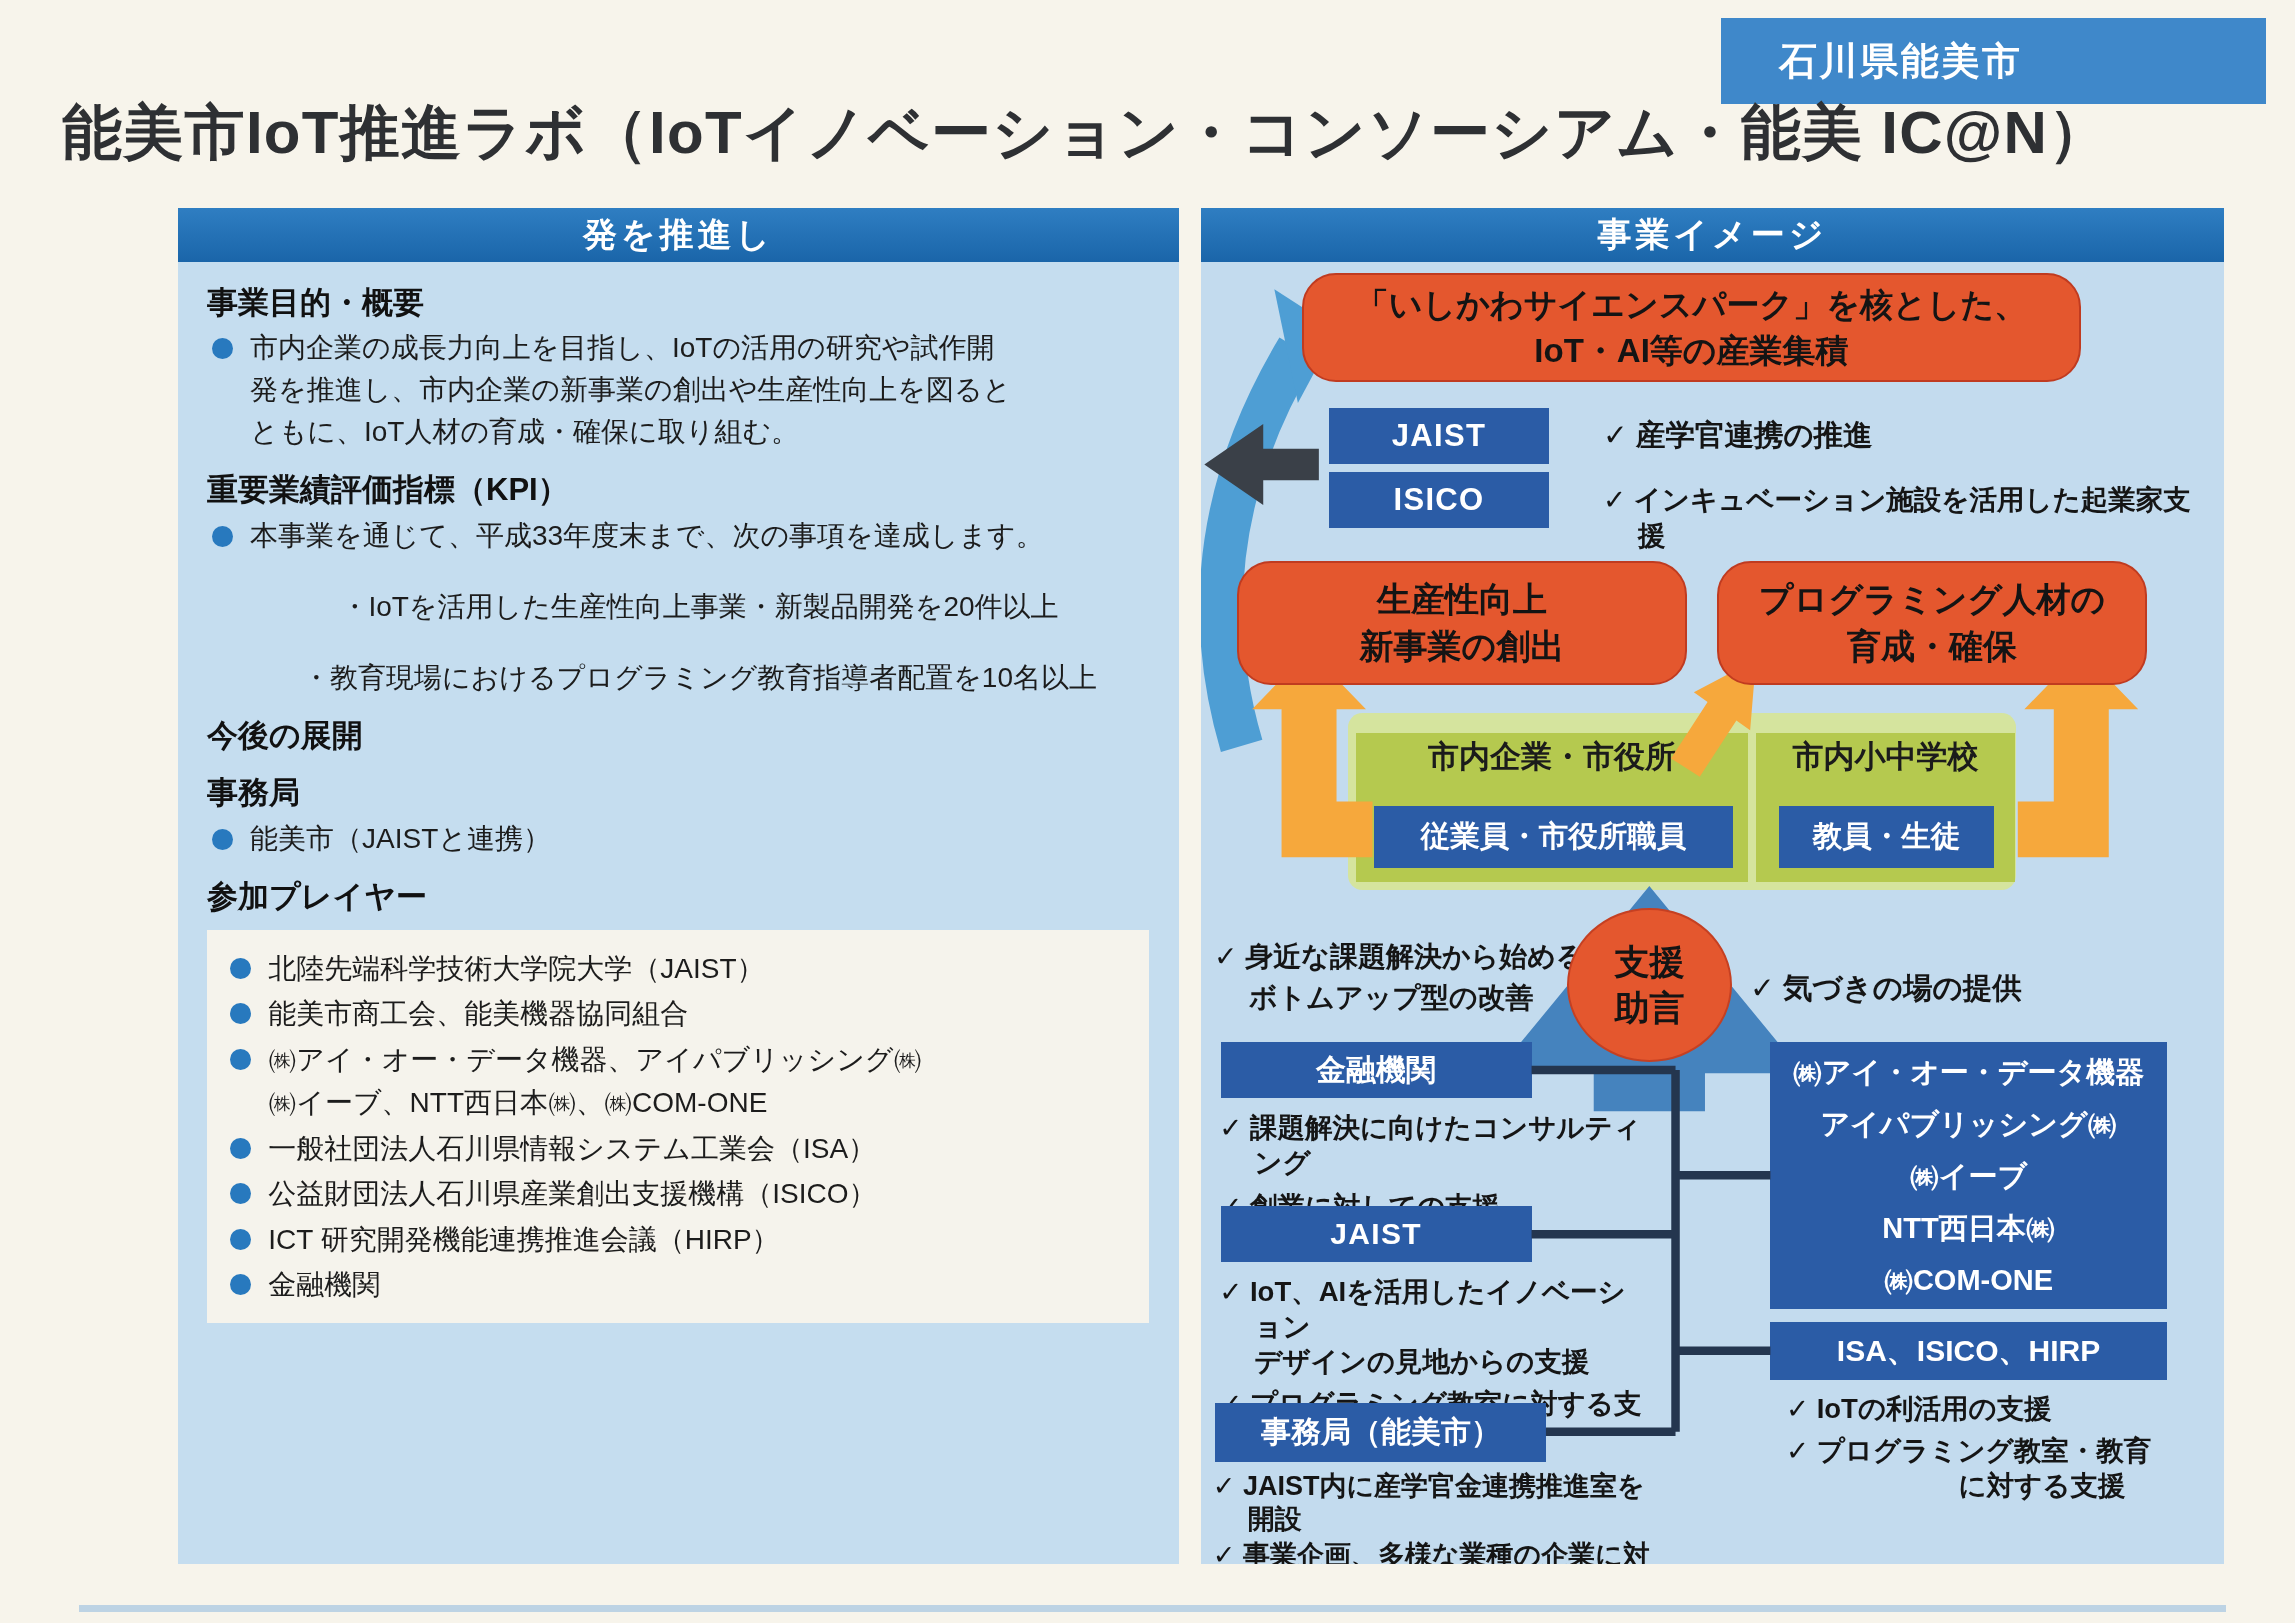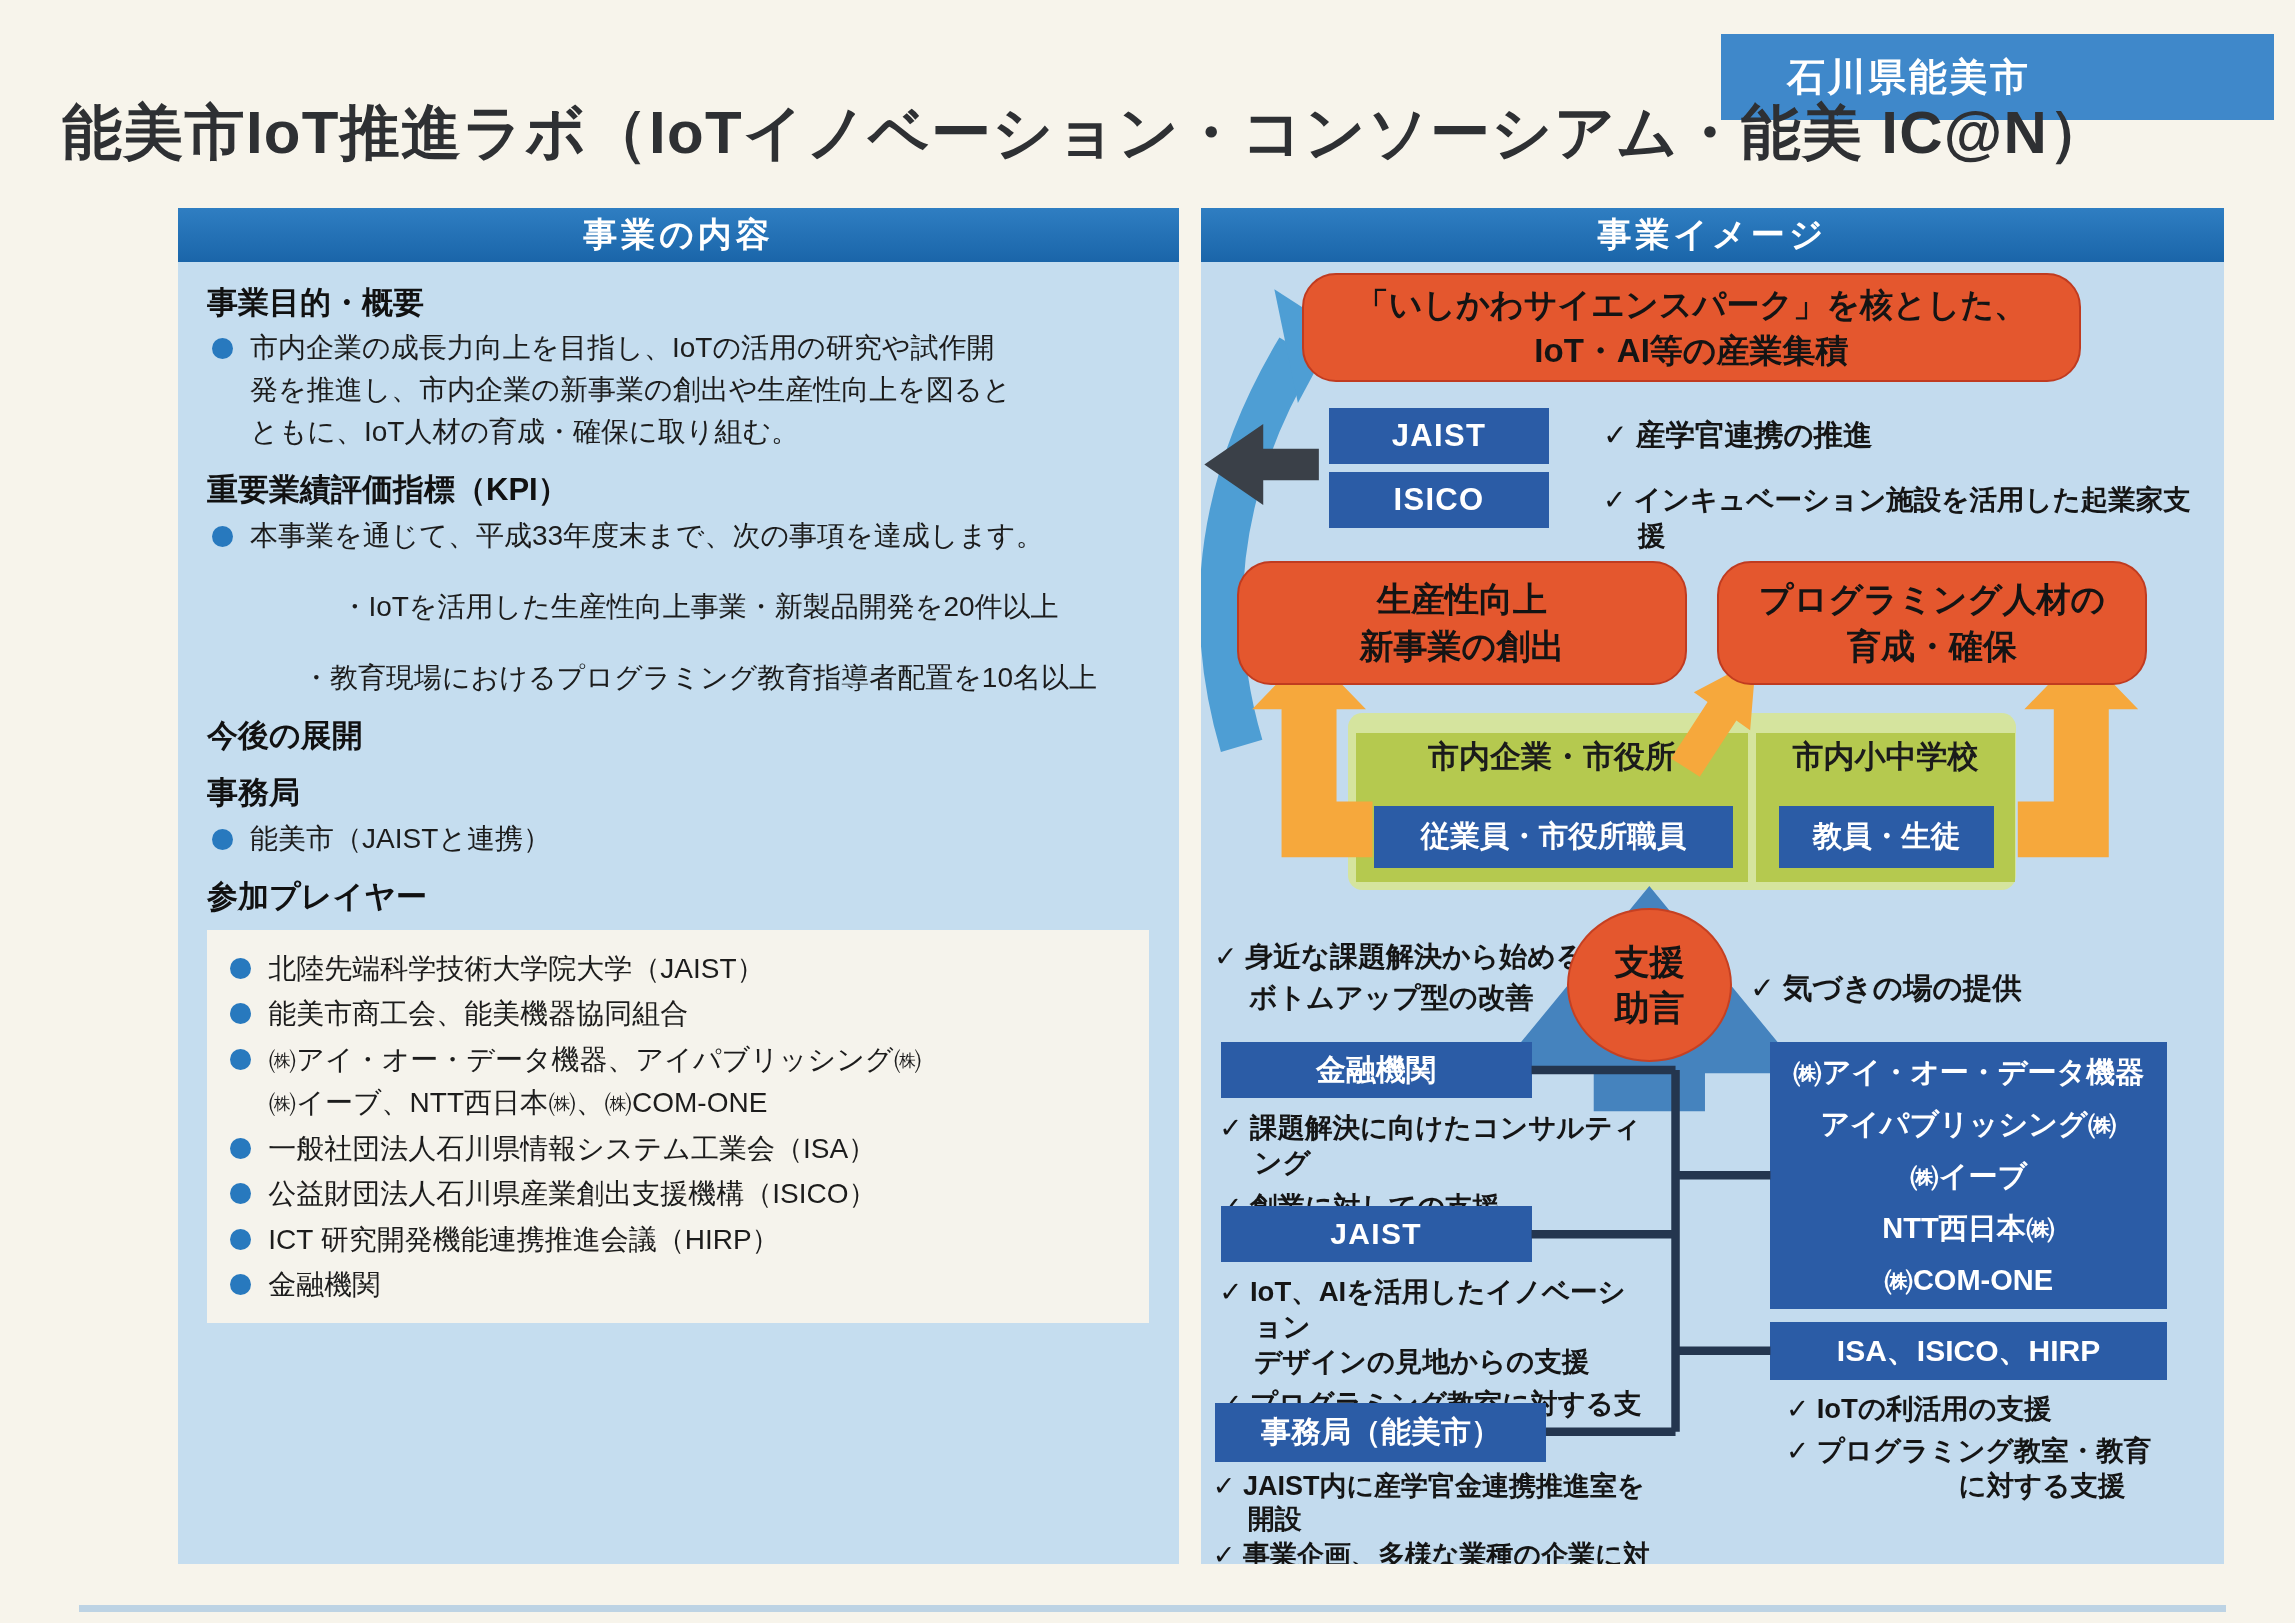--- a/index.html
+++ b/index.html
@@ -5,22 +5,22 @@
   html,body{margin:0;padding:0;}
   body{
     width:2295px;height:1623px;position:relative;overflow:hidden;
     background:#f7f4eb;
     font-family:"Liberation Sans","DejaVu Sans",sans-serif;
     color:#1c1c1c;
   }
   .pre{white-space:pre-line;}
   
   .corner-badge{
-    position:absolute;left:1721px;top:34px;width:545px;height:86px;
-    background:#3f88ca;z-index:1;display:flex;align-items:center;padding-left:8px;
+    position:absolute;left:1721px;top:18px;width:545px;height:86px;
+    background:#3f88ca;z-index:1;display:flex;align-items:center;
   }
   .corner-badge span{color:#ffffff;font-size:38px;font-weight:700;padding-left:58px;letter-spacing:2.6px;}
   .title{
     position:absolute;left:62px;top:93px;margin:0;z-index:2;
     font-size:60px;font-weight:700;color:#2e3033;letter-spacing:1.3px;white-space:nowrap;
   }
   
   .panel{position:absolute;top:208px;height:1356px;overflow:hidden;}
   .panel-header{
     height:54px;display:flex;align-items:center;justify-content:center;
@@ -72,21 +72,21 @@
 <body>
 
 <div class="page-root">
 
   <div class="corner-badge">
     <span>石川県能美市</span>
   </div>
   <h1 class="title">能美市IoT推進ラボ（IoTイノベーション・コンソーシアム・能美 IC@N）</h1>
 
   <section class="panel left-panel">
-    <div class="panel-header">事業の内容</div>
+    <div class="panel-header">発を推進し</div>
     <div class="left-body">
       <div class="lh">事業目的・概要</div>
       <div class="bullet pre">市内企業の成長力向上を目指し、IoTの活用の研究や試作開
 発を推進し、市内企業の新事業の創出や生産性向上を図ると
 ともに、IoT人材の育成・確保に取り組む。</div>
       <div class="lh">重要業績評価指標（KPI）</div>
       <div class="bullet pre">本事業を通じて、平成33年度末まで、次の事項を達成します。</div>
       <div class="subitem">・IoTを活用した生産性向上事業・新製品開発を20件以上</div>
       <div class="subitem">・教育現場におけるプログラミング教育指導者配置を10名以上</div>
       <div class="lh">今後の展開</div>

